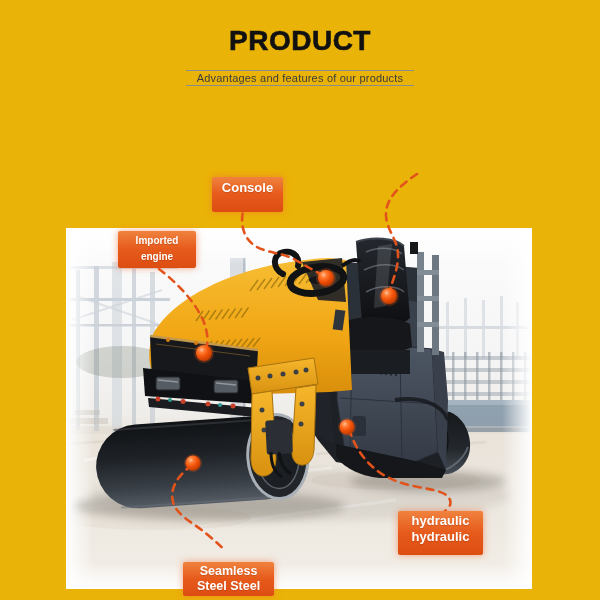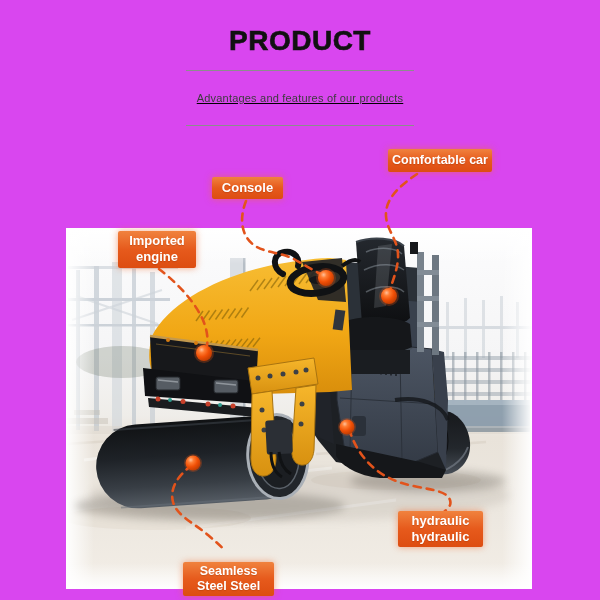--- a/index.html
+++ b/index.html
@@ -1,23 +1,23 @@
 <!DOCTYPE html>
 <html><head>
 <meta charset="utf-8">
 <style>
   html,body{margin:0;padding:0;background:#fff;}
-  .page{position:relative;width:600px;height:600px;overflow:hidden;background:#d946ef;
+  .page{position:relative;width:600px;height:600px;overflow:hidden;background:#eab308;
         font-family:"Liberation Sans",sans-serif;}
   
   .header{position:absolute;left:0;top:0;width:600px;text-align:center;z-index:5;}
   .title{margin-top:27px;font-size:28px;line-height:27px;font-weight:bold;color:#111;
          letter-spacing:.5px;-webkit-text-stroke:.6px #111;}
   .subtitle-wrap{width:228px;margin:16px auto 0;border-top:1.3px solid #8c8c8c;
-         border-bottom:1.3px solid #8c8c8c;padding:21px 0;text-decoration:underline;}
+         border-bottom:1.3px solid #8c8c8c;padding:1px 0;}
   .subtitle{font-size:11px;color:#3c3c3c;letter-spacing:.2px;}
   
   .photo{position:absolute;left:66px;top:228px;width:466px;height:361px;z-index:1;overflow:hidden;
          background:linear-gradient(180deg,#fcfcfd 0%,#f5f5f6 35%,#efede9 52%,#e9e3da 58%,#ece7df 78%,#f3eee7 100%);}
   .photo svg{position:absolute;left:0;top:0;}
   .fade{position:absolute;z-index:2;pointer-events:none;}
   .fade-l{left:0;top:0;bottom:0;width:28px;background:linear-gradient(90deg,#fff,rgba(255,255,255,0));}
   .fade-r{right:0;top:0;bottom:0;width:30px;background:linear-gradient(270deg,#fff,rgba(255,255,255,0));}
   .fade-t{left:0;right:0;top:0;height:36px;background:linear-gradient(180deg,#fff,rgba(255,255,255,0));}
   .fade-b{left:0;right:0;bottom:0;height:26px;background:linear-gradient(0deg,#fff,rgba(255,255,255,0));}
@@ -25,23 +25,23 @@
   .machine,.annot{position:absolute;left:0;top:0;z-index:2;}
   .annot{z-index:3;}
   
   .callout{position:absolute;z-index:4;box-sizing:border-box;color:#fff;font-weight:bold;
            text-align:center;border-radius:2px;padding:2px 2px;
            background:linear-gradient(180deg,#f0823e 0%,#e65a1c 50%,#dd4d11 100%);
            box-shadow:0 0 7px rgba(240,110,50,.6);
            text-shadow:0 1px 1px rgba(150,45,0,.35);}
   .callout span{display:block;}
   .c-comfortable{left:388px;top:149px;width:104px;height:23px;font-size:12.5px;line-height:18px;}
-  .c-console{left:212px;top:177px;width:71px;height:22px;font-size:13px;line-height:17px;}
-  .c-engine{left:118px;top:231px;width:78px;height:37px;font-size:13px;line-height:16px;}
-  .c-hydraulic{left:398px;top:511px;width:85px;height:36px;font-size:13px;line-height:16px;}
+  .c-console{left:212px;top:177px;width:71px;height:35px;font-size:13px;line-height:17px;}
+  .c-engine{left:118px;top:231px;width:78px;height:37px;font-size:10px;line-height:16px;}
+  .c-hydraulic{left:398px;top:511px;width:85px;height:44px;font-size:13px;line-height:16px;}
   .c-wheel{left:183px;top:562px;width:91px;height:34px;font-size:12.5px;line-height:15px;}
 </style>
 </head>
 <body>
 
 <div class="page">
 
   <div class="header">
     <div class="title">
       <div>PRODUCT</div>
@@ -325,23 +325,20 @@
       <circle cx="389" cy="296" r="8" fill="url(#ball)"></circle>
       <circle cx="204" cy="353" r="10" fill="#ff5a14" opacity=".25"></circle>
       <circle cx="204" cy="353" r="8" fill="url(#ball)"></circle>
       <circle cx="347" cy="427" r="9" fill="#ff5a14" opacity=".25"></circle>
       <circle cx="347" cy="427" r="7.5" fill="url(#ball)"></circle>
       <circle cx="193" cy="463" r="9" fill="#ff5a14" opacity=".25"></circle>
       <circle cx="193" cy="463" r="7.5" fill="url(#ball)"></circle>
     </g>
   </svg>
 
-  <div class="callout c-comfortable">
-    <span>Comfortable car</span>
-  </div>
   <div class="callout c-console">
     <span>Console</span>
   </div>
   <div class="callout c-engine">
     <span>Imported</span>
     <span>engine</span>
   </div>
   <div class="callout c-hydraulic">
     <span>hydraulic</span>
     <span>hydraulic</span>

